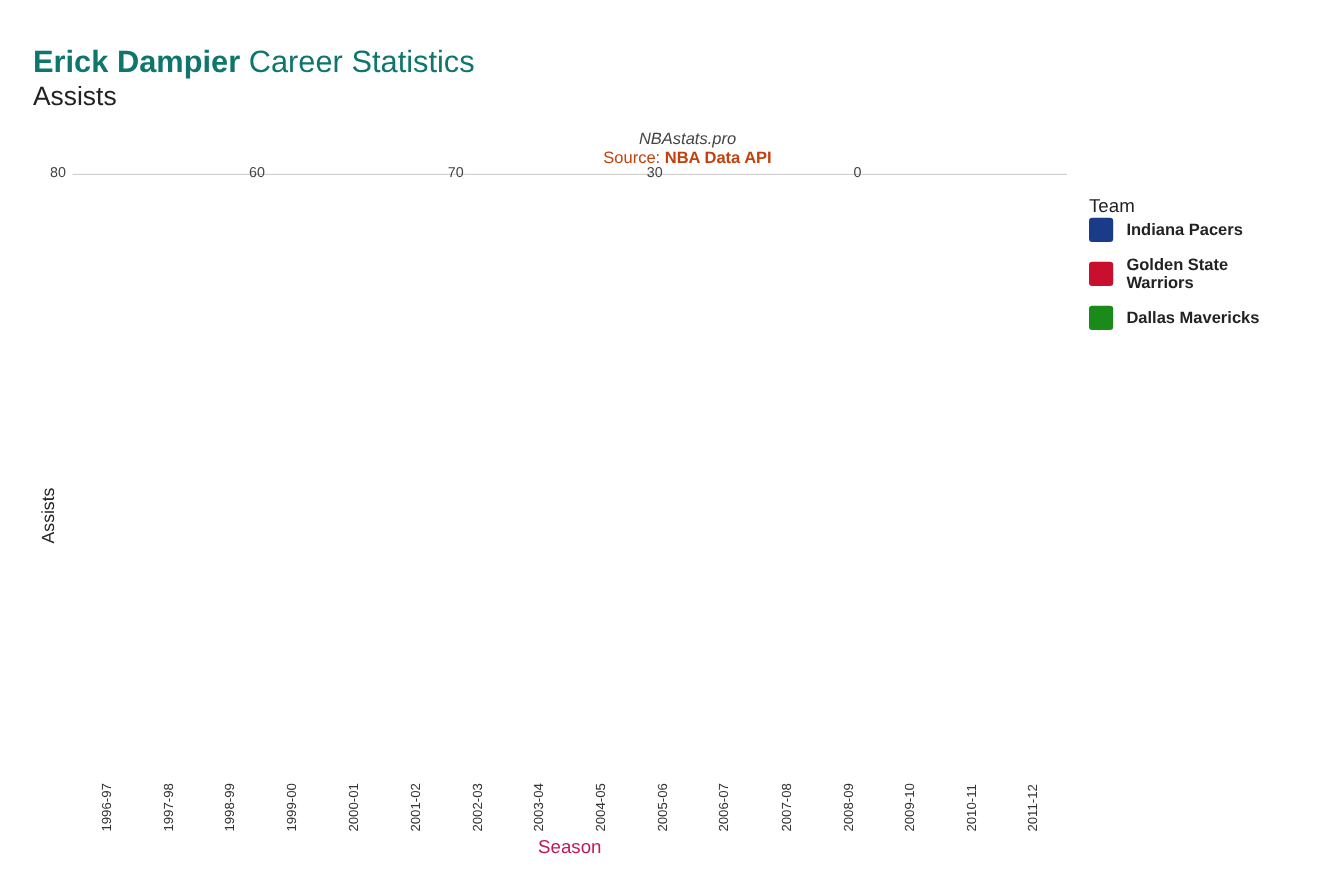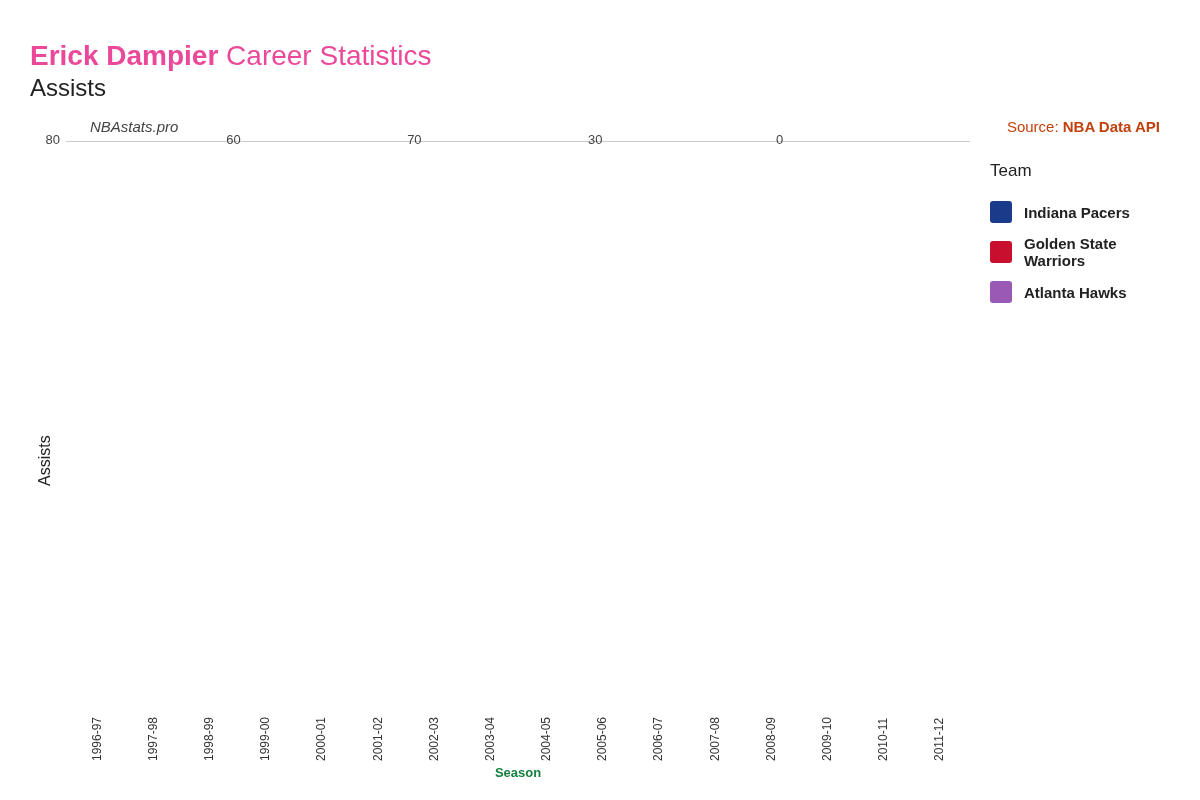--- a/index.html
+++ b/index.html
@@ -11,21 +11,21 @@
       overflow: hidden;
       display: flex;
       flex-direction: column;
       padding: 40px 30px 20px 30px;
     }
     #title-block {
       margin-bottom: 6px;
     }
     #main-title {
       font-size: 28px;
-      color: #ec4899;
+      color: #0f766e;
     }
     #main-title span.bold {
       font-weight: 900;
     }
     #subtitle {
       font-size: 24px;
       color: #222;
       font-weight: 400;
       margin-top: 2px;
     }
@@ -40,20 +40,21 @@
       flex-direction: column;
       position: relative;
     }
     #source-row {
       display: flex;
       justify-content: space-between;
       align-items: center;
       margin-bottom: 6px;
       padding-left: 60px;
       padding-right: 10px;
+      flex-direction: column;
     }
     #nba-stats-label {
       font-style: italic;
       font-size: 15px;
       color: #444;
     }
     #source-label {
       font-size: 15px;
       color: #c2410c;
     }
@@ -150,34 +151,33 @@
       transform: rotate(180deg);
       font-size: 12px;
       color: #333;
       white-space: nowrap;
       height: 70px;
       display: flex;
       align-items: center;
     }
     #x-axis-title {
       text-align: center;
-      font-size: 13px;
-      color: #15803d;
+      font-size: 17px;
+      color: #be185d;
       margin-top: 4px;
-      font-weight: bold;
     }
     #legend {
       width: 200px;
       padding-left: 20px;
       padding-top: 20px;
     }
     #legend-title {
       font-size: 17px;
       color: #222;
-      margin-bottom: 20px;
+      margin-bottom: 0;
     }
     .legend-item {
       display: flex;
       align-items: center;
       margin-bottom: 12px;
       font-weight: bold;
     }
     .legend-swatch {
       width: 22px;
       height: 22px;
@@ -339,20 +339,20 @@
         <div id="legend-items">
             <div class="legend-item">
               <div class="legend-swatch" style="background-color: rgb(26, 58, 138);"></div>
               <span class="legend-label">Indiana Pacers</span>
             </div>
             <div class="legend-item">
               <div class="legend-swatch" style="background-color: rgb(200, 16, 46);"></div>
               <span class="legend-label">Golden State Warriors</span>
             </div>
             <div class="legend-item">
-              <div class="legend-swatch" style="background-color: rgb(155, 89, 182);"></div>
-              <span class="legend-label">Atlanta Hawks</span>
+              <div class="legend-swatch" style="background-color: rgb(26, 138, 26);"></div>
+              <span class="legend-label">Dallas Mavericks</span>
             </div>
           </div>
       </div>
     </div>
   </div>
 </div>
 
 </body></html>

